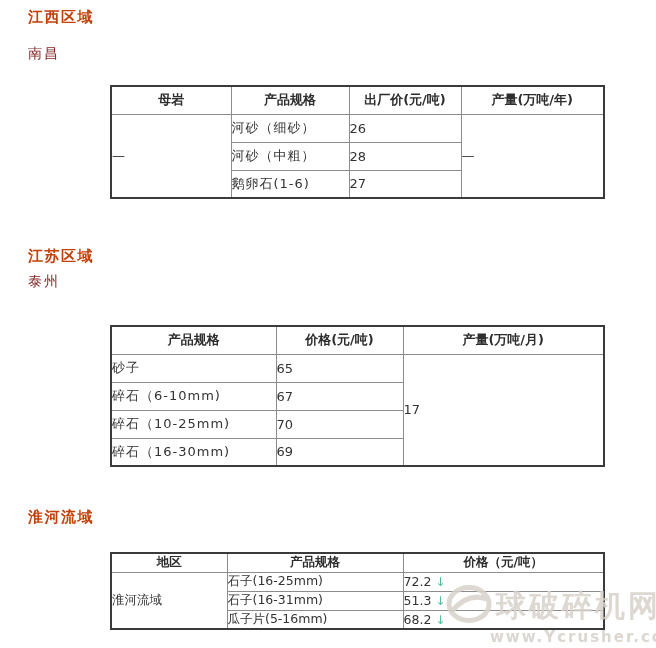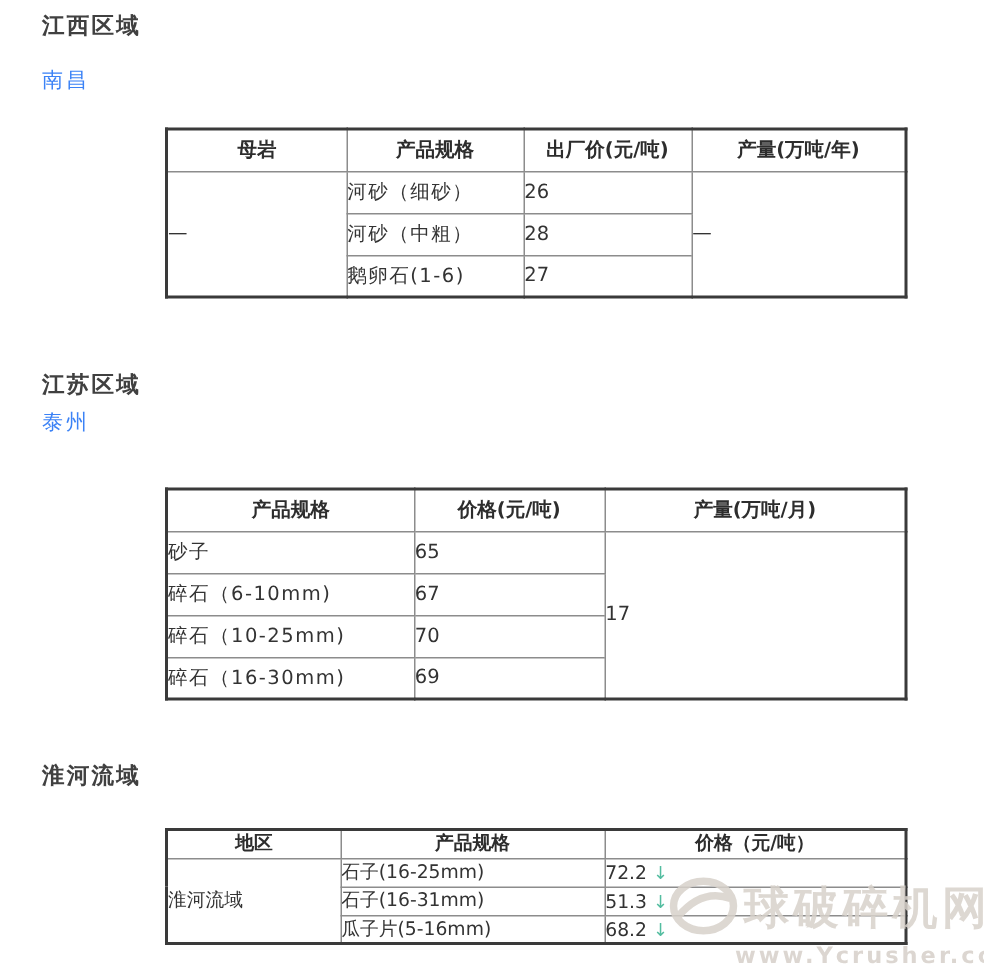--- a/index.html
+++ b/index.html
@@ -2,24 +2,24 @@
 <html><head>
 <meta charset="utf-8">
 <style>
   html,body{margin:0;padding:0;background:#ffffff;}
   .page{
     position:relative;width:656px;height:648px;background:#ffffff;
     font-family:"DejaVu Sans",sans-serif;overflow:hidden;
   }
   .sec-heading{
     position:absolute;left:28px;margin:0;font-size:15px;font-weight:700;
-    color:#404040;letter-spacing:1.5px;
+    color:#c2410c;letter-spacing:1.5px;
   }
   .sub-heading{
-    position:absolute;left:28px;font-size:14px;color:#3b82f6;letter-spacing:2px;
+    position:absolute;left:28px;font-size:14px;color:#7f1d1d;letter-spacing:2px;
   }
   table.tbl{
     position:absolute;left:110px;width:493px;border-collapse:collapse;
     table-layout:fixed;border:2px solid #3a3a3a;background:transparent;
   }
   .tbl th,.tbl td{
     border:1px solid #8c8c8c;vertical-align:middle;
     font-size:13px;color:#333333;padding:0;overflow:hidden;white-space:nowrap;
   }
   .tbl th{font-weight:700;color:#2d2d2d;}

